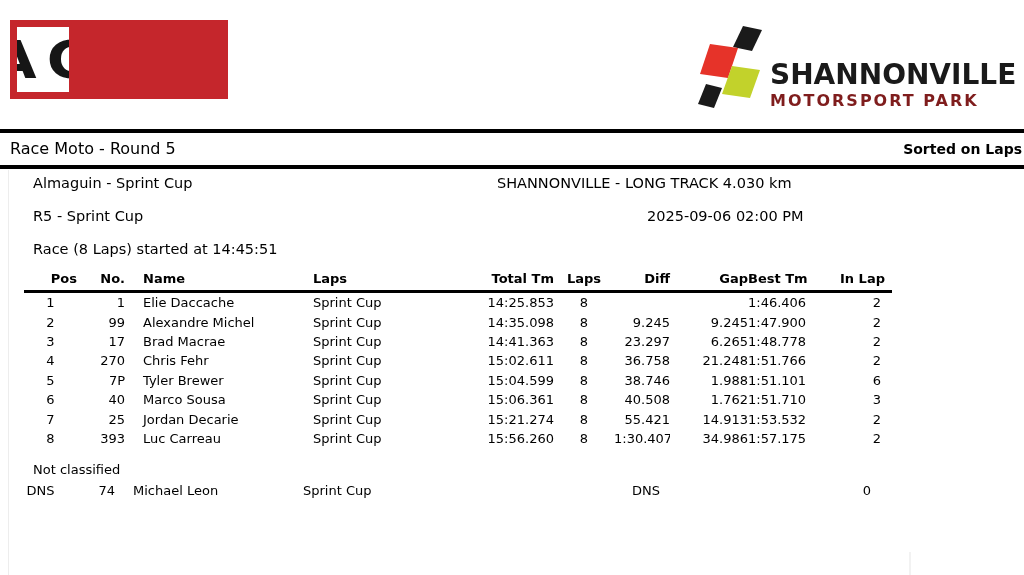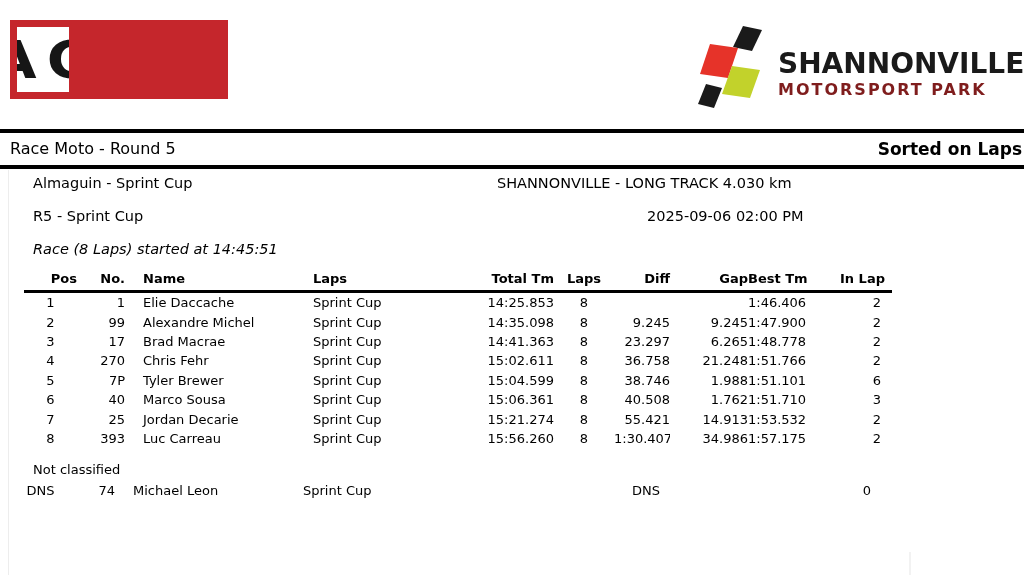--- a/index.html
+++ b/index.html
@@ -13,39 +13,39 @@
   
   .rm-logo{left:10px;top:20px;width:218px;height:79px;background:#c5262c;
     box-sizing:border-box;padding:7px;display:flex;flex-direction:row;}
   .rm-top{background:#ffffff;flex:0 0 52px;display:flex;align-items:center;justify-content:center;overflow:hidden;}
   .rm-top span{font-size:52px;font-weight:900;letter-spacing:9px;color:#161616;
     transform:scaleX(1.12);transform-origin:center center;line-height:1;}
   .rm-bottom{flex:1;display:flex;align-items:center;justify-content:center;}
   .rm-bottom span{color:#ffffff;font-size:22px;font-weight:bold;letter-spacing:6px;line-height:1;}
 
   
-  .sv-logo{left:698px;top:20px;display:flex;align-items:center;white-space:nowrap;gap:8px;}
+  .sv-logo{left:698px;top:20px;display:flex;align-items:flex-end;white-space:nowrap;}
   .sv-flag{width:66px;height:90px;flex:0 0 66px;}
   .sv-text{margin-left:6px;padding-top:18px;}
   .sv-name{font-size:28px;font-weight:900;color:#1a1a1a;letter-spacing:0px;line-height:1.05;}
   .sv-sub{font-size:16px;font-weight:bold;color:#7f1d1d;letter-spacing:2px;margin-top:2px;}
 
   
   .bar{left:0;width:1024px;height:4px;background:#000;}
   .bar1{top:129px;} .bar2{top:165px;}
   .title-left{left:10px;top:133px;height:32px;line-height:32px;font-size:16px;}
-  .title-right{right:2px;top:133px;height:48px;line-height:32px;font-size:17px;font-weight:bold;white-space:nowrap;}
+  .title-right{right:2px;top:133px;height:48px;line-height:32px;font-size:14px;font-weight:bold;white-space:nowrap;}
 
   
   .info{font-size:14.5px;white-space:nowrap;}
   .ev-series{left:33px;top:175px;}
   .ev-track{left:497px;top:175px;}
   .ev-session{left:33px;top:208px;}
   .ev-datetime{left:647px;top:208px;}
-  .ev-start{left:33px;top:241px;font-style:italic;}
+  .ev-start{left:33px;top:241px;}
 
   
   table.results{border-collapse:collapse;table-layout:fixed;width:868px;font-size:13px;}
   .results-main{left:24px;top:271px;}
   .results th{font-weight:bold;font-size:13px;border-bottom:3px solid #000;
     padding:0 0 4px 0;white-space:nowrap;vertical-align:bottom;}
   .results td{height:19.4px;padding:0;white-space:nowrap;overflow:hidden;vertical-align:middle;}
   .results th:nth-child(1){text-align:right;}
   .results td:nth-child(1){text-align:center;}
   .results th:nth-child(2),.results td:nth-child(2){text-align:right;padding-right:9px;}

